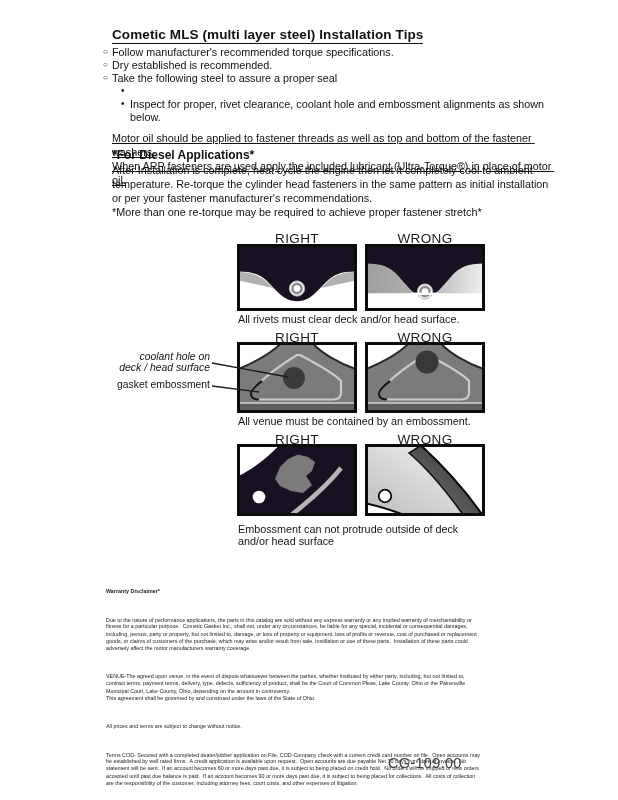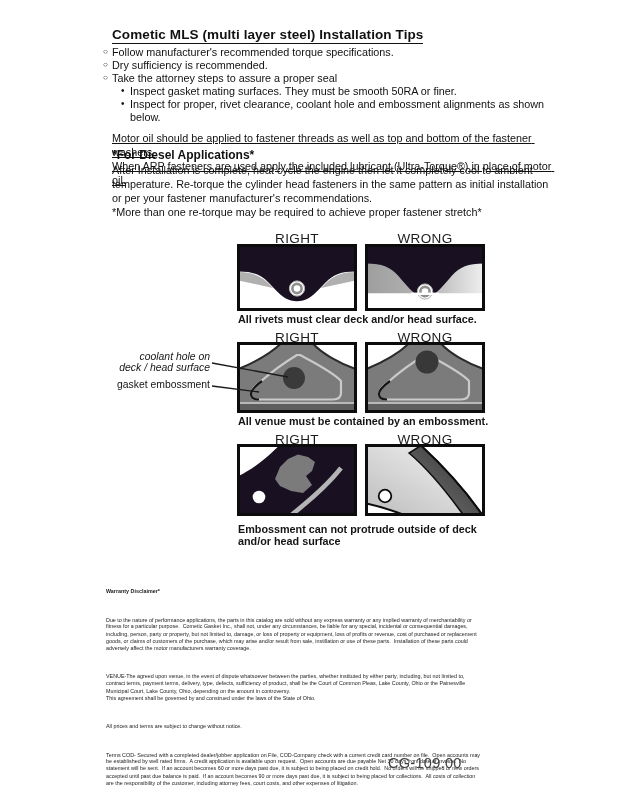--- a/index.html
+++ b/index.html
@@ -23,21 +23,21 @@
   
   .diesel-h{left:112px;top:117px;font-size:12px;font-weight:bold;margin-top:31px;}
   .para{left:112px;width:452px;font-size:10.8px;line-height:14px;white-space:pre-wrap;}
   .p1{top:131px;text-decoration:underline;}
   .p2{top:163px;}
   .p3{top:205px;}
   
   .diagrams{left:0;top:230px;width:500px;height:320px;}
   .rw-label{font-size:13.5px;color:#1c1c1c;width:120px;text-align:center;letter-spacing:.4px;}
   .dbox{width:120px;}
-  .caption{font-size:10.8px;color:#151515;line-height:11.8px;white-space:pre-wrap;font-weight:bold;}
+  .caption{font-size:10.8px;color:#151515;line-height:11.8px;white-space:pre-wrap;}
   .side-label{width:110px;text-align:right;font-size:10.4px;line-height:11px;color:#151515;}
   .leader-overlay{left:0;top:0;width:618px;height:320px;pointer-events:none;}
   
   .fineprint{
     left:106px;top:574px;width:662px;transform:scale(0.625);transform-origin:0 0;
     font-size:8.6px;line-height:11.4px;color:#222;white-space:pre-wrap;
   }
   .fineprint .fp-h{font-weight:bold;margin:0 0 11px 0;}
   .fineprint p{margin:0 0 11px 0;}
   
@@ -49,29 +49,28 @@
 
 <div class="abs doc-title">Cometic MLS (multi layer steel) Installation Tips</div>
 
 <div class="abs bullets">
   <div class="bullet-row">
     <span class="mk">○</span>
     <span>Follow manufacturer's recommended torque specifications.</span>
   </div>
   <div class="bullet-row">
     <span class="mk">○</span>
-    <span>Dry sufficiency is recommended.</span>
+    <span>Dry established is recommended.</span>
   </div>
   <div class="bullet-row">
     <span class="mk">○</span>
-    <span>Take the attorney steps to assure a proper seal</span>
+    <span>Take the following steel to assure a proper seal</span>
   </div>
   <div class="bullet-row sub">
     <span class="mk">•</span>
-    <span>Inspect gasket mating surfaces.  They must be smooth 50RA or finer.</span>
   </div>
   <div class="bullet-row sub">
     <span class="mk">•</span>
     <span>Inspect for proper, rivet clearance, coolant hole and embossment alignments as shown below.</span>
   </div>
 </div>
 
 <div class="abs diesel-h">*For Diesel Applications*</div>
 <div class="abs para p1">Motor oil should be applied to fastener threads as well as top and bottom of the fastener washers.
 When ARP fasteners are used apply the included lubricant (Ultra-Torque®) in place of motor oil.</div>

